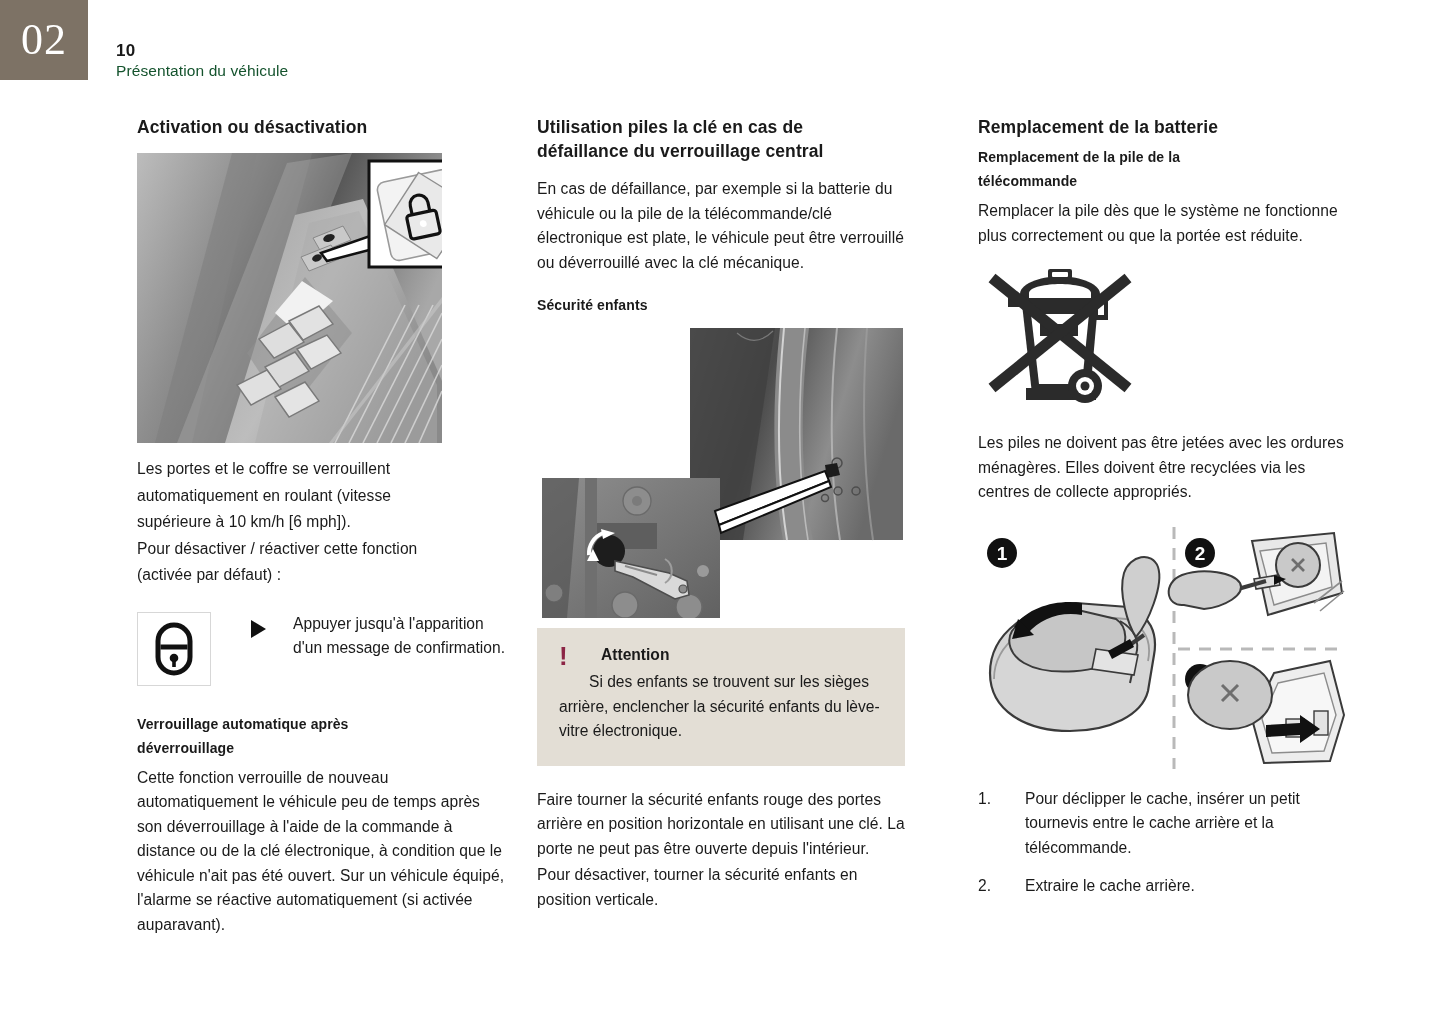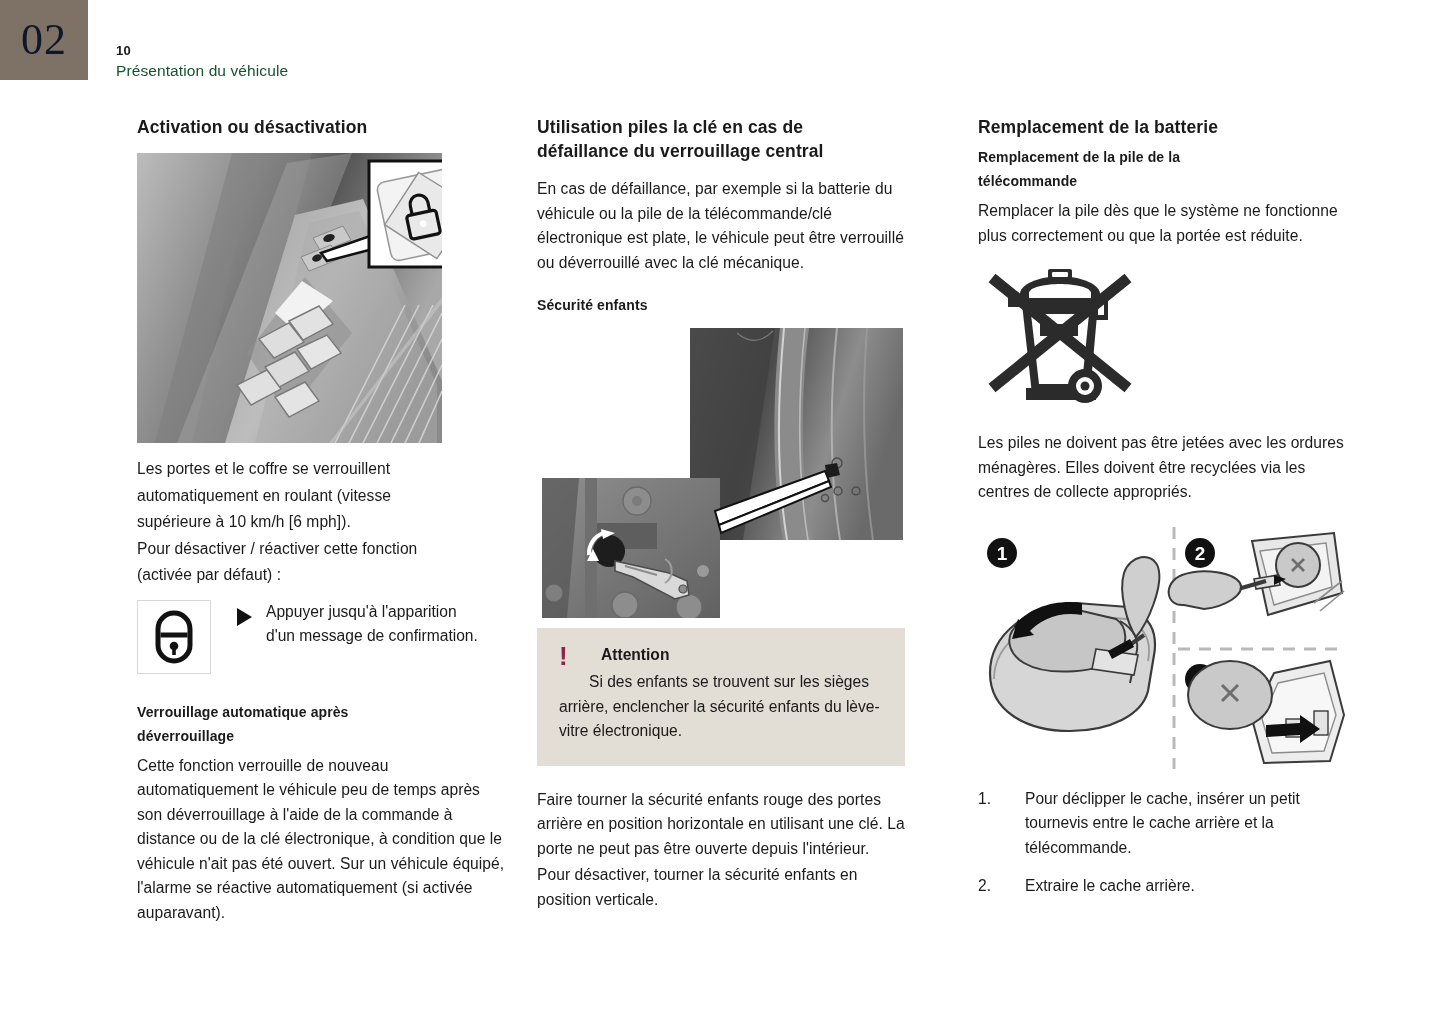--- a/index.html
+++ b/index.html
@@ -14,26 +14,26 @@
   .page{position:relative;width:1445px;height:1018px;}
 
   
   .chapter-tab{
     position:absolute;left:0;top:0;width:88px;height:80px;
     background:#7d7265;
     display:flex;align-items:center;justify-content:center;
   }
   .chapter-tab span{
     font-family:"Liberation Serif", serif;
-    color:#0f172a;font-size:44px;line-height:44px;letter-spacing:1px;
+    color:#ffffff;font-size:44px;line-height:44px;letter-spacing:1px;
   }
 
   
   .page-head{position:absolute;left:116px;top:41px;}
-  .page-num{font-size:13px;font-weight:bold;line-height:19px;letter-spacing:.3px;}
+  .page-num{font-size:17px;font-weight:bold;line-height:19px;letter-spacing:.3px;}
   .page-sec{font-size:15.5px;line-height:21px;letter-spacing:.1px;color:#14532d;}
 
   
   .col{position:absolute;top:98px;width:368px;}
   .col1{left:137px;}
   .col2{left:537px;}
   .col3{left:978px;}
 
   h2.h-main{
     font-size:17.5px;font-weight:bold;line-height:24px;
@@ -46,21 +46,21 @@
   p.body{
     font-size:15.6px;line-height:24.5px;margin:0 0 2px 0;letter-spacing:.05px;
   }
   p.gap{margin-bottom:18px;}
 
   
   .door-fig{position:relative;width:305px;height:290px;margin:6px 0 14px 0;overflow:hidden;background:#9a9a9a;}
   .door-fig svg{display:block;}
 
   
-  .lock-row{display:flex;align-items:flex-start;margin-top:12px;margin-bottom:26px;}
+  .lock-row{display:flex;align-items:flex-start;margin-top:24px;margin-bottom:26px;justify-content:space-between;}
   .lock-box{
     width:72px;height:72px;border:1px solid #d7d7d7;background:#fff;
     display:flex;align-items:center;justify-content:center;flex:none;
   }
   .tri{
     width:0;height:0;border-left:15px solid #111;
     border-top:9px solid transparent;border-bottom:9px solid transparent;
     margin:8px 14px 0 26px;flex:none;
   }
   .lock-text{font-size:15.6px;line-height:24.5px;}

